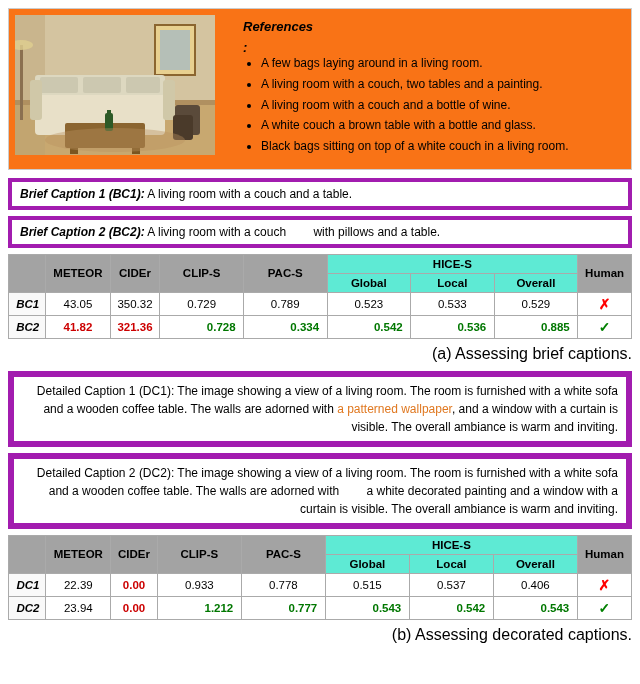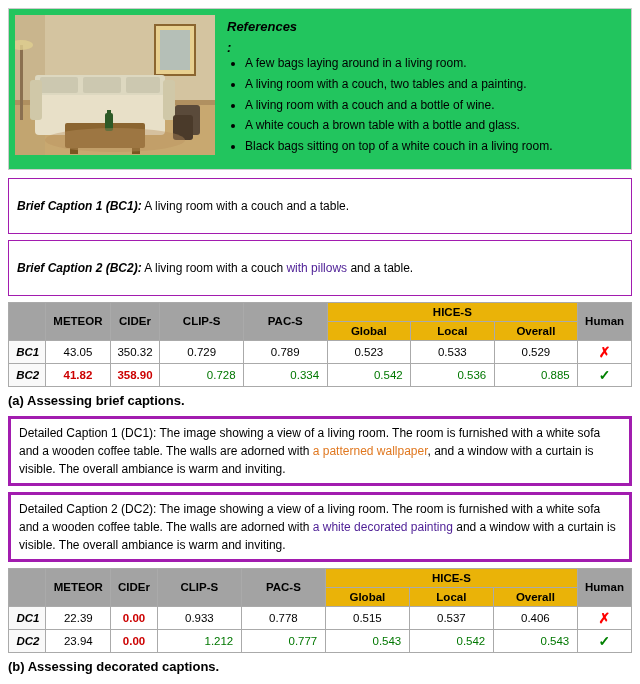--- a/index.html
+++ b/index.html
@@ -9,24 +9,24 @@
       background: #fff;
       width: 640px;
       min-height: 684px;
       padding: 8px;
       color: #000;
     }
 
     
     .top-section {
       display: flex;
-      gap: 6px;
+      gap: 22px;
       margin-bottom: 8px;
       border: 1px solid #ccc;
-      background: #22c55e;
+      background: #f97316;
       padding: 6px;
     }
     .room-image {
       width: 200px;
       height: 140px;
       flex-shrink: 0;
       background: #8B7355;
       position: relative;
       overflow: hidden;
     }
@@ -46,32 +46,32 @@
       padding-left: 18px;
     }
     .references-box ul li {
       margin-bottom: 4px;
       font-size: 12px;
       line-height: 1.4;
     }
 
     
     .caption-box {
-      border: 1px solid #a21caf;
-      padding: 18px 8px;
+      border: 4px solid #a21caf;
+      padding: 3px 8px;
       margin-bottom: 6px;
       background: #fff;
       font-size: 12px;
       line-height: 1.5;
     }
     .caption-box .label {
       font-style: italic;
       font-weight: bold;
     }
-    .highlight-teal { color: #4c1d95; }
+    .highlight-teal { color: #000000; margin-left: 24px; }
     .highlight-orange { color: #e07820; }
 
     
     .table-wrapper {
       margin-bottom: 4px;
       overflow-x: auto;
     }
     table {
       border-collapse: collapse;
       width: 100%;
@@ -81,51 +81,52 @@
       border: 1px solid #aaa;
       padding: 3px 6px;
       text-align: center;
       white-space: nowrap;
     }
     th {
       background: #a3a3a3;
       font-weight: bold;
     }
     .hice-header {
-      background: #eab308;
+      background: #5eead4;
     }
     td.row-label {
       font-style: italic;
       font-weight: bold;
       background: #f9f9f9;
       text-align: right;
     }
     .red-val { color: #cc0000; font-weight: bold; }
-    .green-val { color: #007700; font-weight: normal; padding-left: 39px; }
+    .green-val { color: #007700; font-weight: bold; padding-left: 39px; }
 
     
     .section-title {
-      text-align: left;
-      font-weight: bold;
-      font-size: 13px;
+      text-align: right;
+      font-weight: normal;
+      font-size: 16px;
       margin: 6px 0 8px 0;
     }
 
     
     .cross { color: red; font-size: 14px; font-weight: bold; }
     .check { color: green; font-size: 14px; font-weight: bold; }
 
     
     .detail-caption-box {
-      border: 3px solid #a21caf;
+      border: 6px solid #a21caf;
       padding: 5px 8px;
       margin-bottom: 6px;
       background: #fff;
       font-size: 12px;
       line-height: 1.5;
+      text-align: right;
     }
   </style>
 </head>
 <body>
 
 <div class="top-section">
   <div class="room-image">
     <svg width="200" height="140" viewBox="0 0 200 140" xmlns="http://www.w3.org/2000/svg">
 
       <rect width="200" height="140" fill="#c8a870"></rect>
@@ -212,21 +213,21 @@
       <td>0.729</td>
       <td>0.789</td>
       <td>0.523</td>
       <td>0.533</td>
       <td>0.529</td>
       <td><span class="cross">✗</span></td>
     </tr>
         <tr>
       <td class="row-label">BC2</td>
       <td><span class="red-val">41.82</span></td>
-      <td><span class="red-val">358.90</span></td>
+      <td><span class="red-val">321.36</span></td>
       <td><span class="green-val">0.728</span></td>
       <td><span class="green-val">0.334</span></td>
       <td><span class="green-val">0.542</span></td>
       <td><span class="green-val">0.536</span></td>
       <td><span class="green-val">0.885</span></td>
       <td><span class="check">✓</span></td>
     </tr>
       </tbody>
   </table>
 </div>

